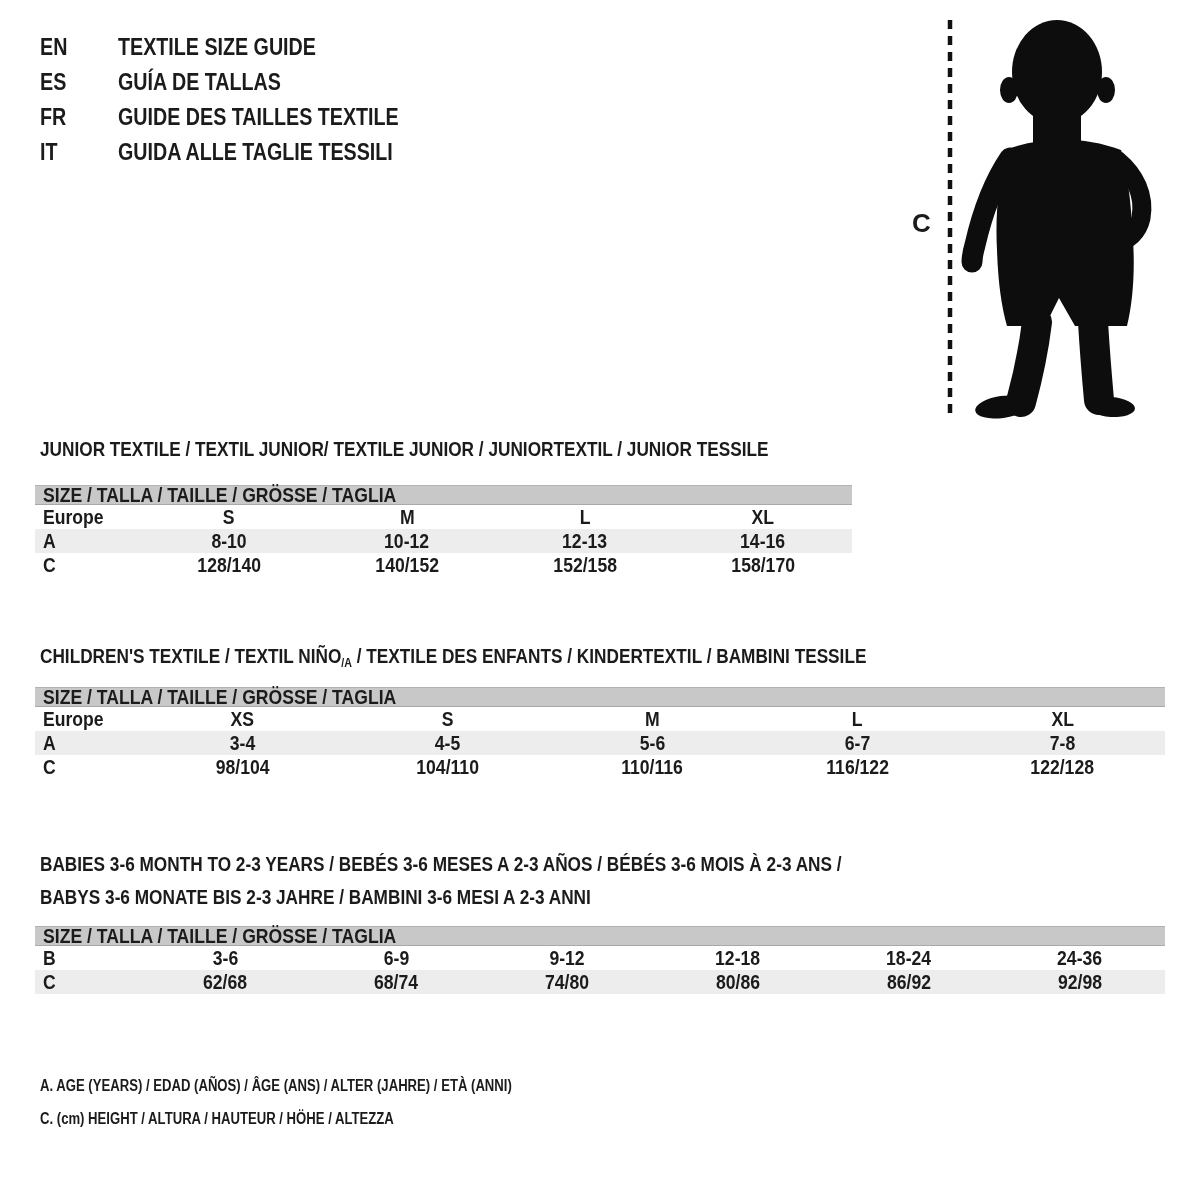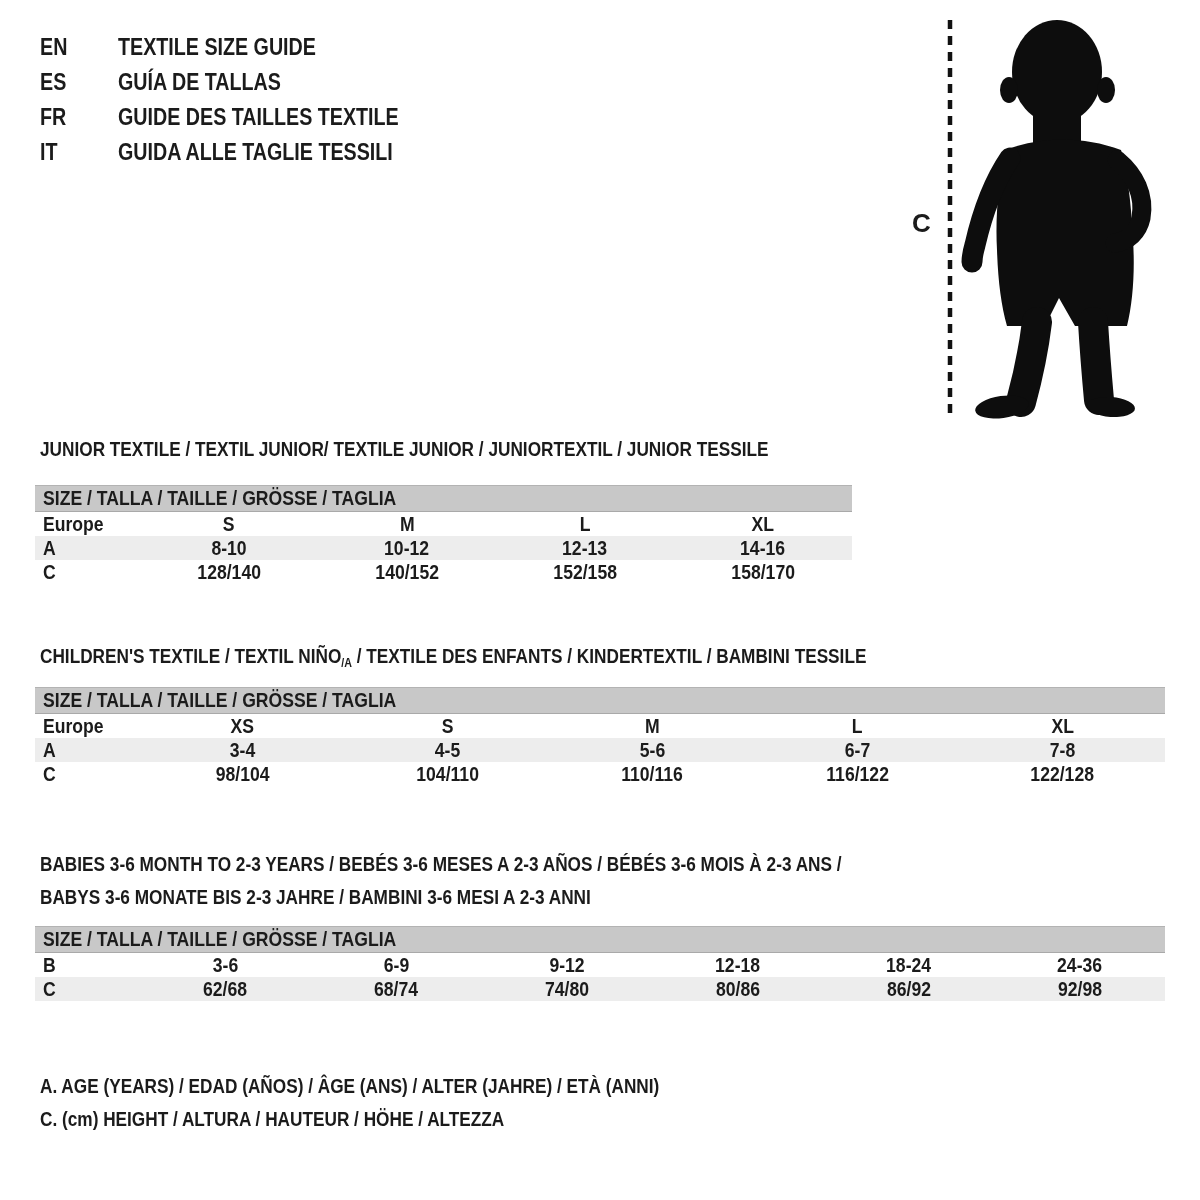--- a/index.html
+++ b/index.html
@@ -25,31 +25,31 @@
   .figure-svg { position:absolute; left:895px; top:10px; }
   .figure-c { position:absolute; left:912px; top:208px; font-size:26px; }
 
   
   .sec-title { position:absolute; left:40px; font-size:21px; line-height:33px; }
   .subsc { font-size:13px; position:relative; top:4px; }
 
   
   .size-table { position:absolute; font-size:20px; }
   .t-header {
-    height:27px; background:#c8c8c8;
+    height:20px; background:#c8c8c8;
     border-top:1px solid #b3b3b3; border-bottom:1px solid #a9a9a9;
     display:flex; align-items:center; padding-left:8px;
   }
   .t-row { height:24px; display:flex; align-items:center; }
   .t-row.alt { background:#ededed; }
   .t-label { width:105px; padding-left:8px; }
   .t-cell { flex:1; text-align:center; }
 
   
-  .legend { position:absolute; left:40px; top:1069px; font-size:21px; line-height:33px; }
+  .legend { position:absolute; left:40px; top:1069px; font-size:16px; line-height:33px; }
   .legend-line { display:block; }
 </style>
 </head>
 <body>
 
 <div class="lang-block">
   <div class="lang-row">
     <span class="lang-code"><span class="sx82l">EN</span></span>
     <span class="sx82l">TEXTILE SIZE GUIDE</span>
   </div>

